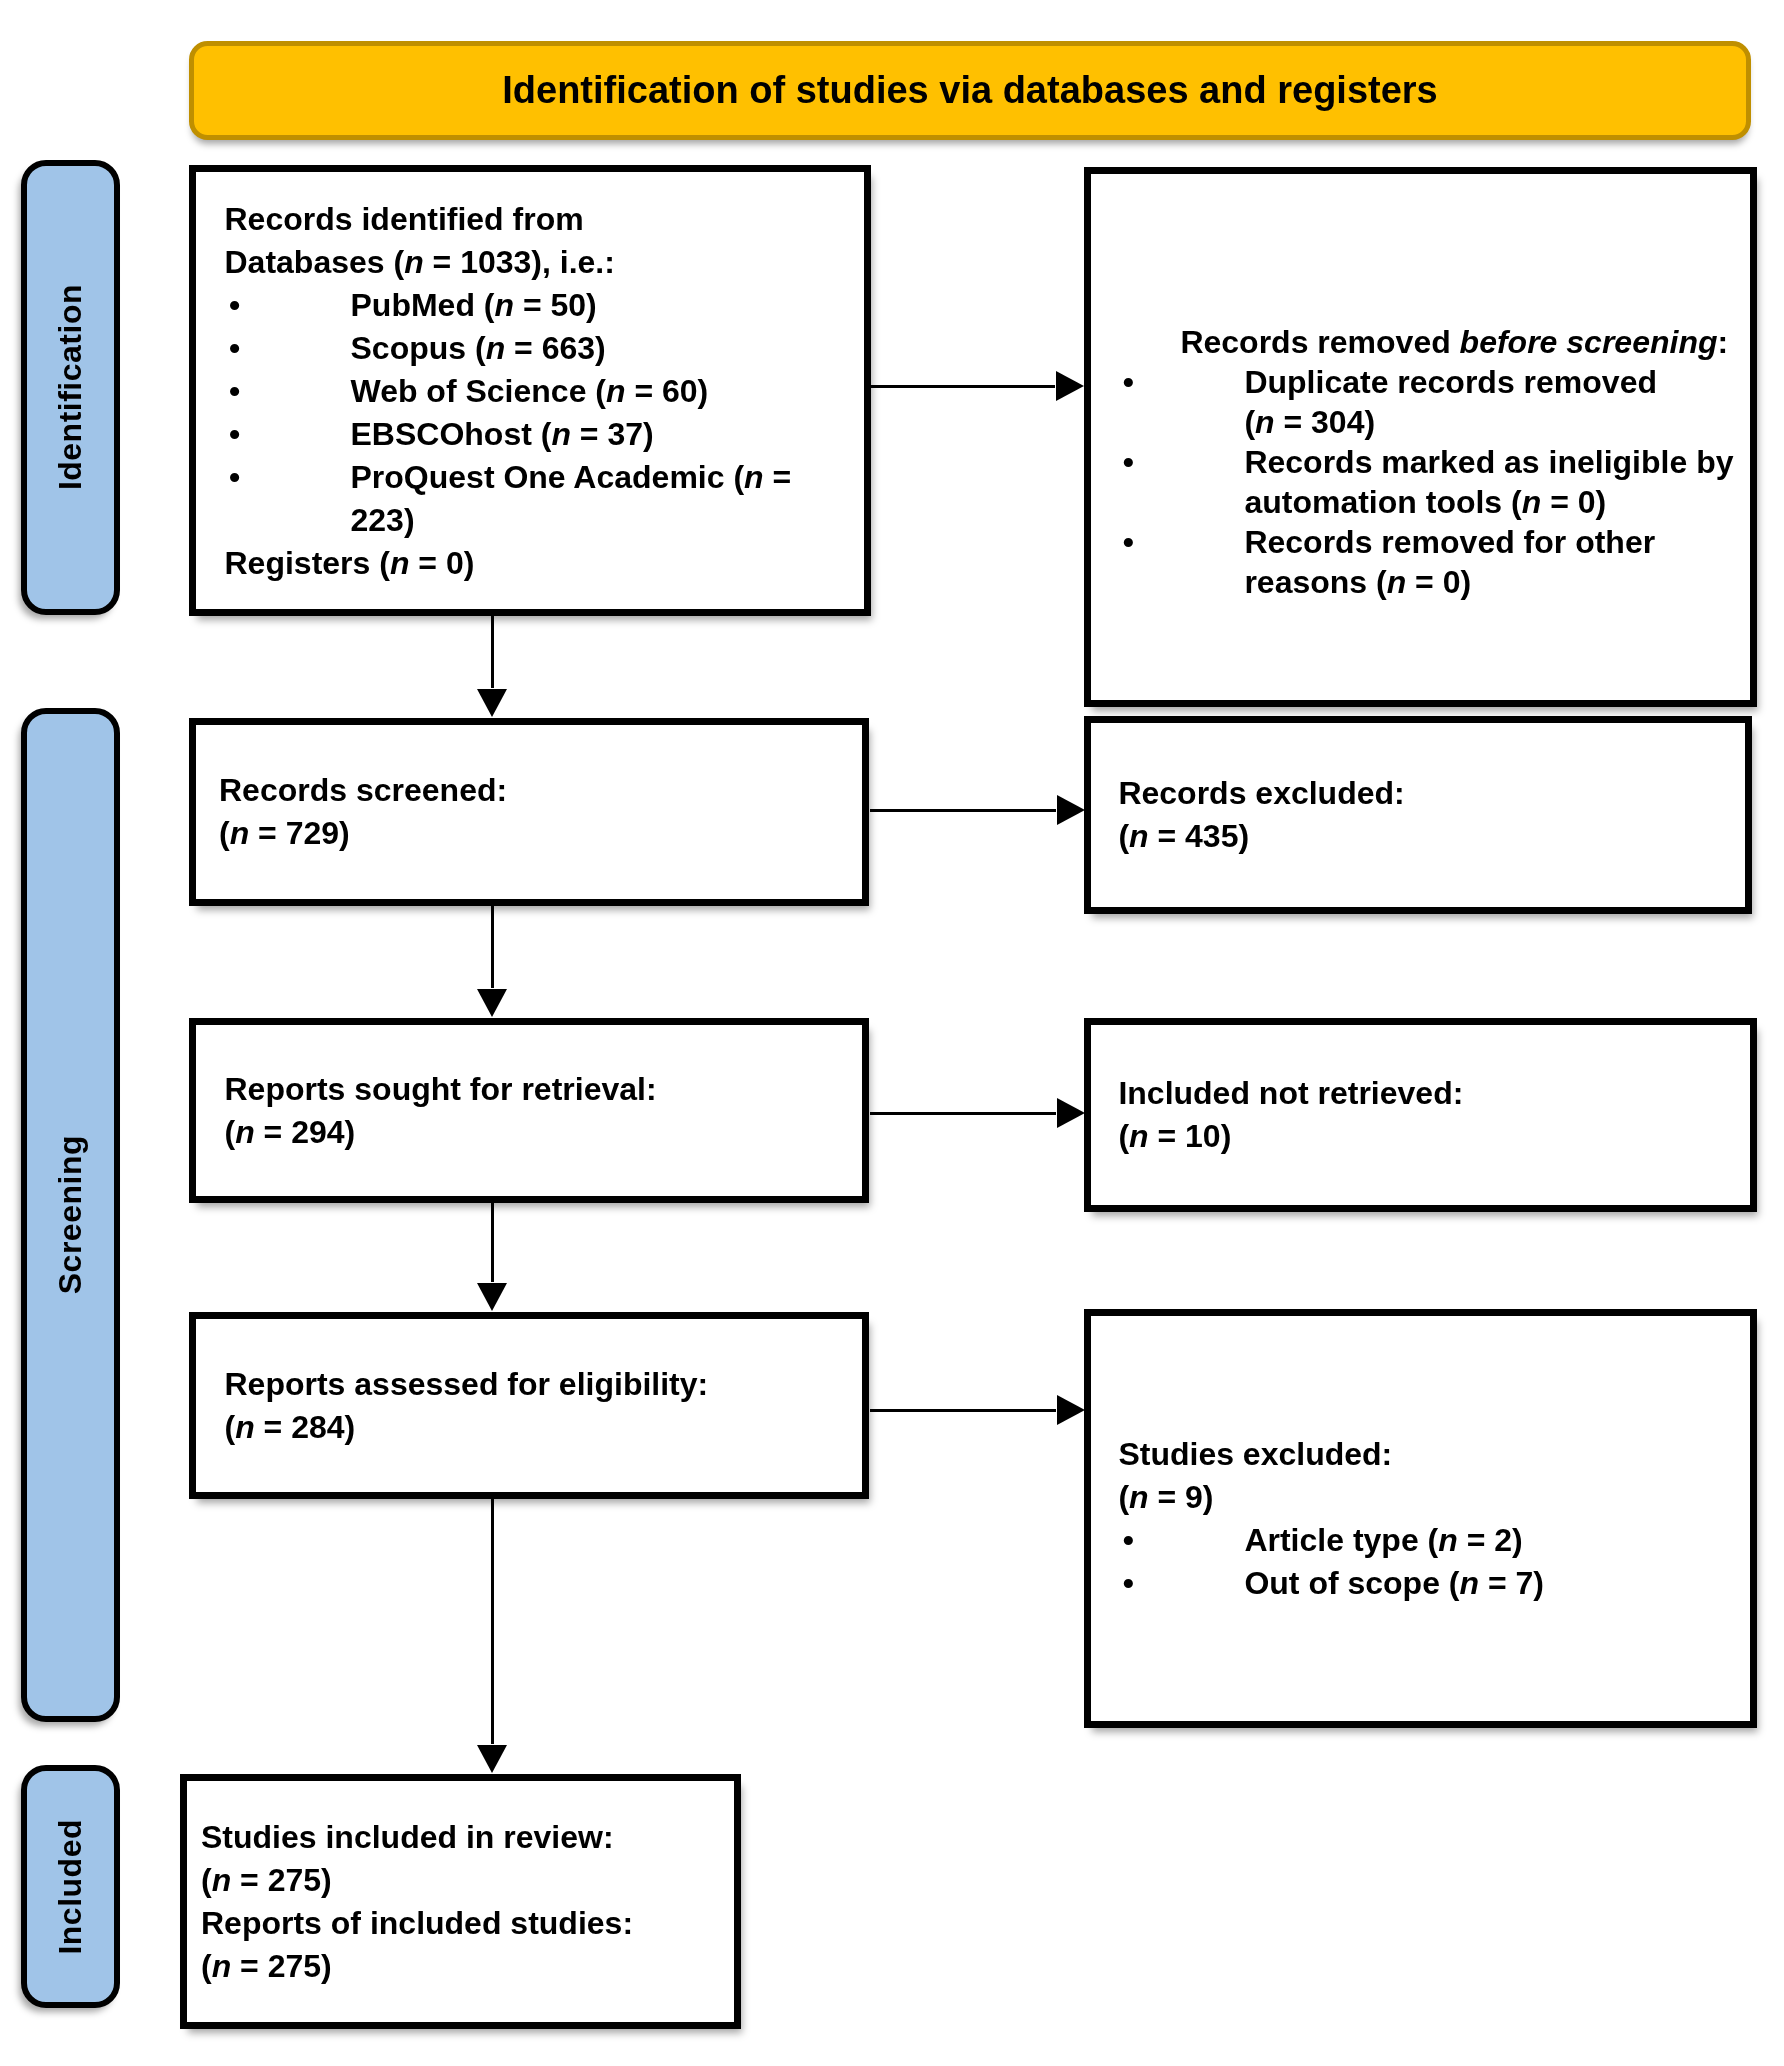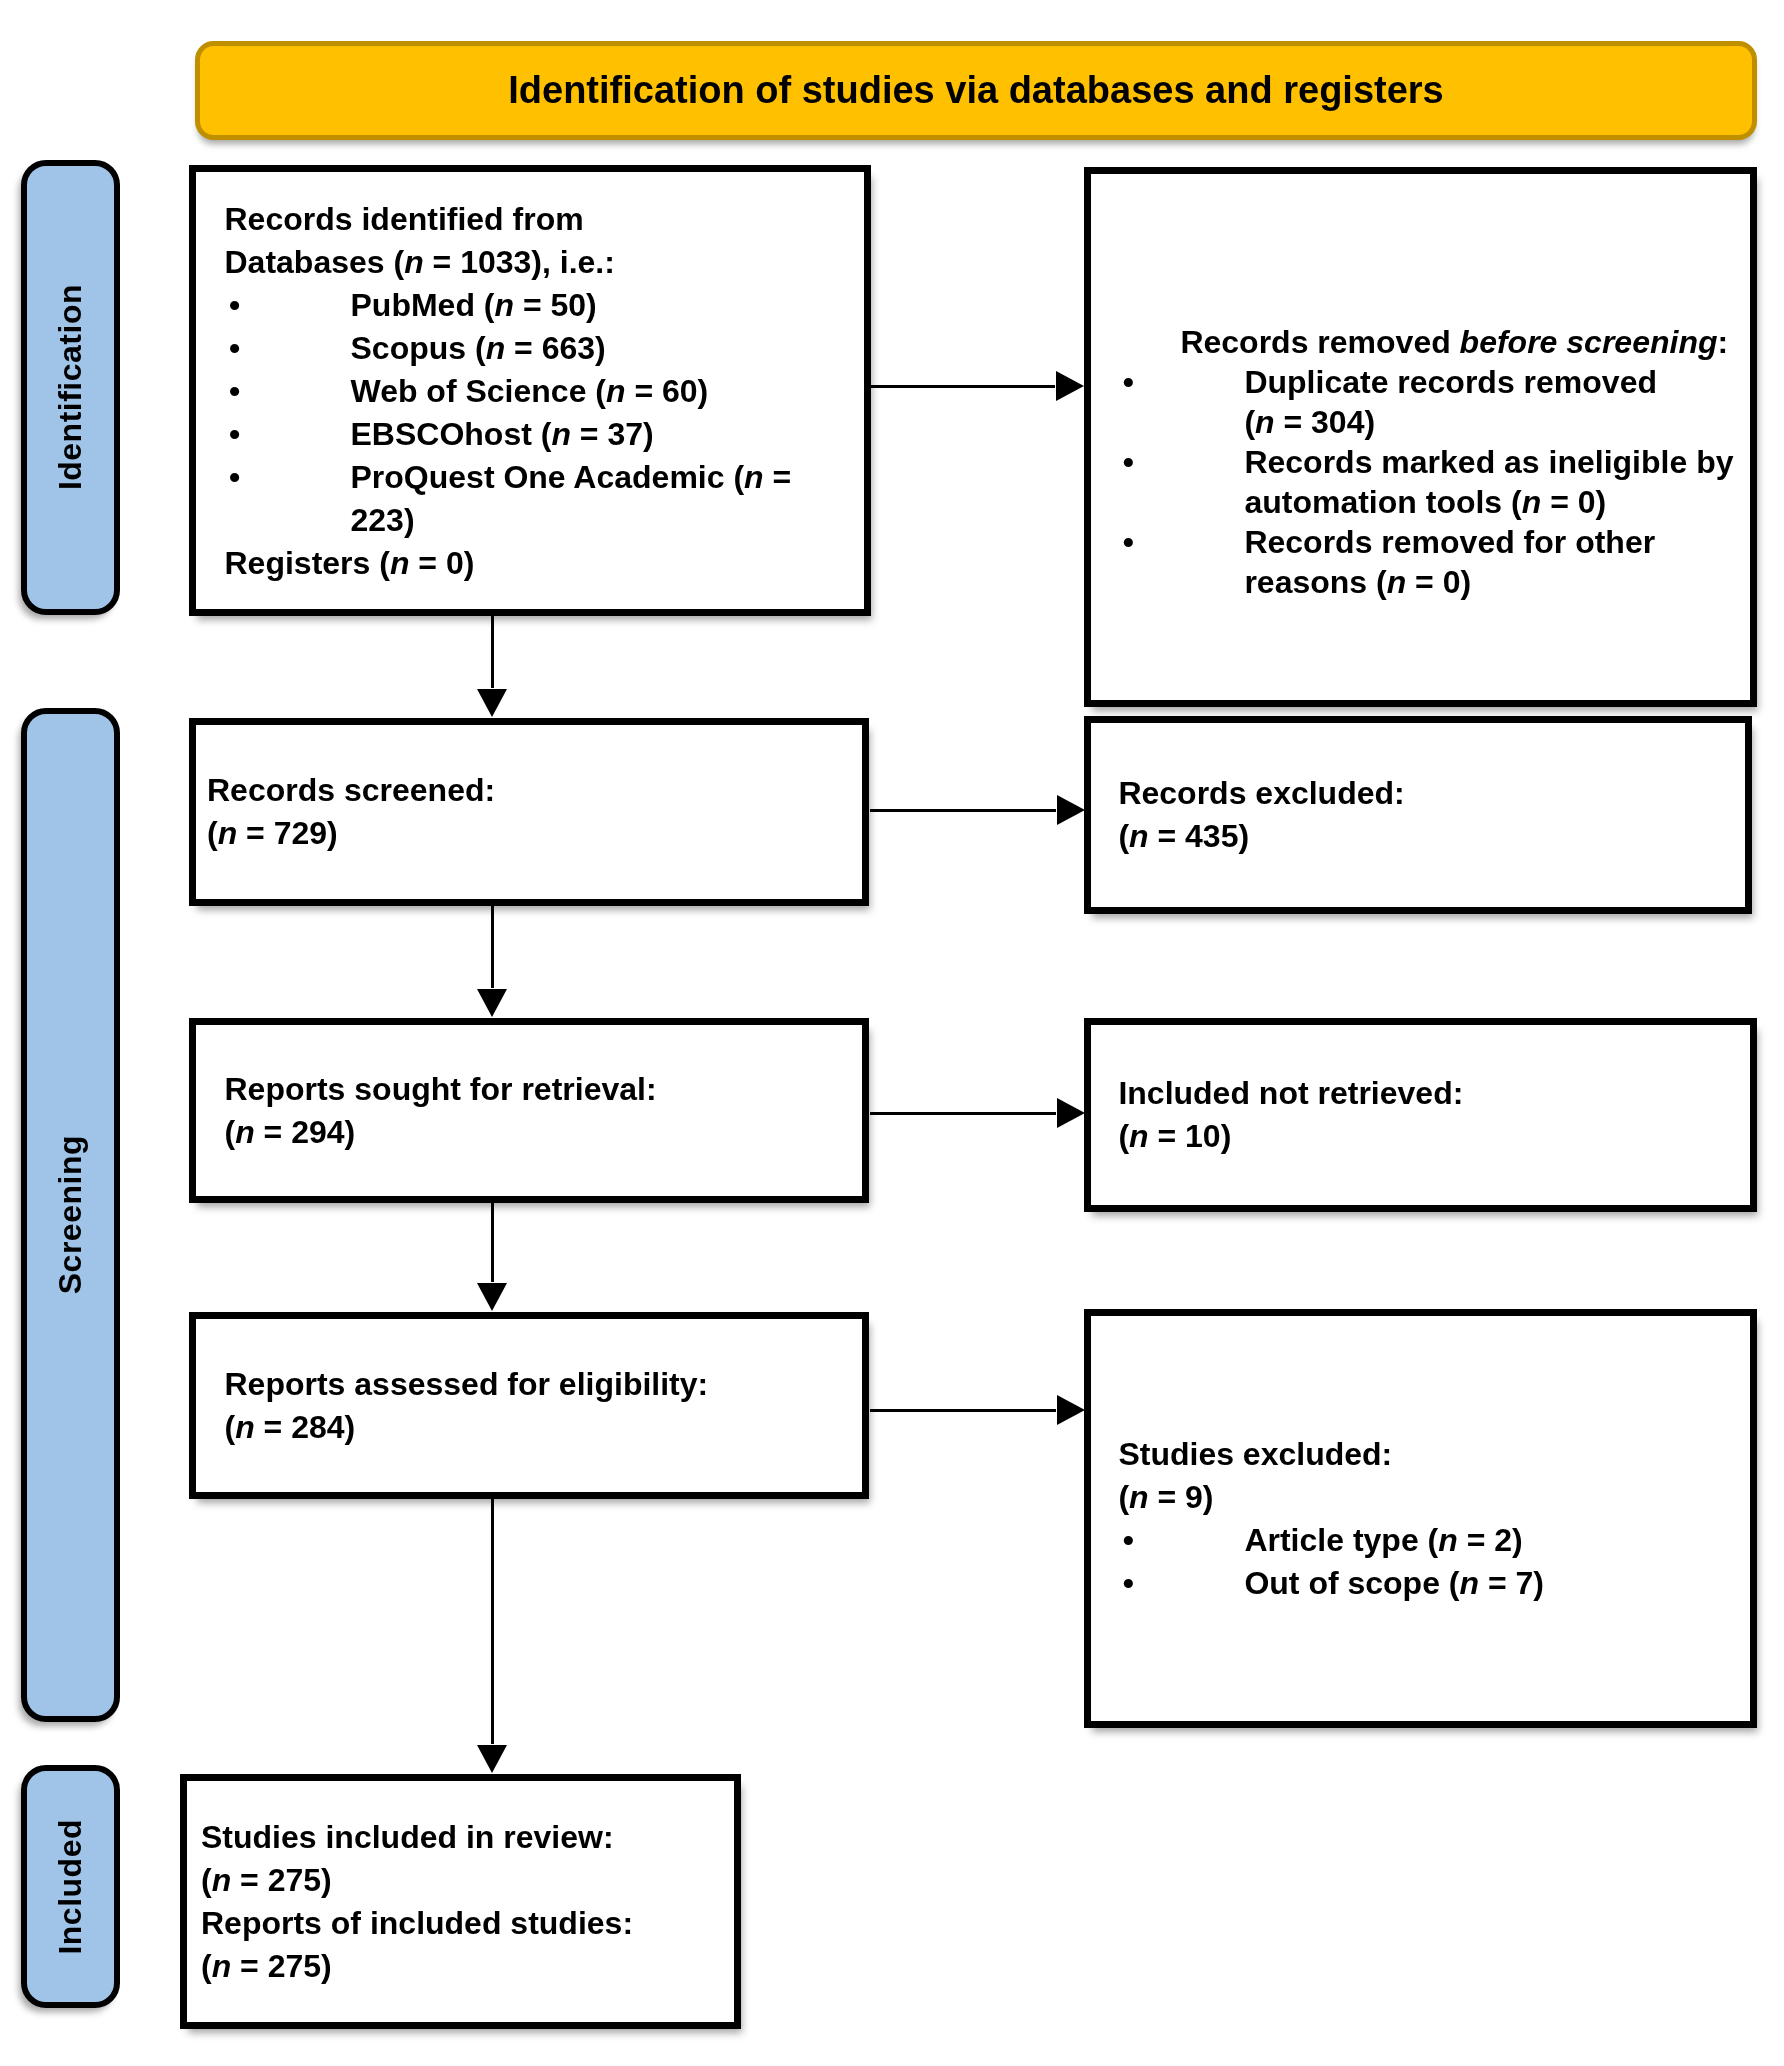--- a/index.html
+++ b/index.html
@@ -7,21 +7,20 @@
     position:relative; width:1785px; height:2066px; background:#ffffff;
     font-family:"Liberation Sans", sans-serif; color:#000;
   }
   
   .banner {
     position:absolute; left:189px; top:41px; width:1562px; height:99px;
     box-sizing:border-box; border:5px solid #BF8F00; border-radius:18.7px;
     display:flex; align-items:center; justify-content:center;
     font-weight:700; font-size:38px;
     box-shadow:0 6.6px 7.7px -3.3px rgba(0,0,0,.35);
-    margin-left:6px;
   }
   
   .side {
     position:absolute; left:21px; width:99px; box-sizing:border-box;
     border:6.6px solid #000; border-radius:25px;
     display:flex; align-items:center; justify-content:center;
     box-shadow:-4.4px 6.6px 7.7px -3.3px rgba(0,0,0,.35);
   }
   .side span {
     writing-mode:vertical-rl; transform:rotate(180deg);
@@ -37,21 +36,21 @@
     box-shadow:4.4px 7.7px 7.7px -3.8px rgba(0,0,0,.35);
     font-weight:bold;
   }
   .pline, .bullet { white-space:pre-wrap; }
   .bullet { position:relative; padding-left:126px; }
   .bullet::before { content:"\2022"; position:absolute; left:4.4px; top:0; }
   .vcenter { display:flex; flex-direction:column; justify-content:center; }
   .box-identified       { left:189px;  top:165px;  width:682px; height:451px; padding:26px 22px 0 28.5px; }
   .box-removed          { left:1084px; top:167px;  width:673px; height:540px; padding:148px 16.5px 0 27.4px; line-height:40px; }
   .box-removed .heading { padding-left:62px; }
-  .box-screened         { left:189px;  top:718px; width:680px; height:188px; padding-left:11px; }
+  .box-screened         { left:189px;  top:718px; width:680px; height:188px; padding-left:23px; }
   .box-excluded         { left:1084px; top:716px; width:668px; height:198px; padding-left:27.4px; }
   .box-sought           { left:189px;  top:1018px; width:680px; height:185px; padding-left:28.5px; }
   .box-not-retrieved    { left:1084px; top:1018px; width:673px; height:194px; padding-left:27.4px; }
   .box-assessed         { left:189px;  top:1312px; width:680px; height:187px; padding-left:28.5px;justify-content:center; }
   .box-reports-excluded { left:1084px; top:1309px; width:673px; height:419px; padding-left:27.4px; padding-right:16.5px; }
   .box-included         { left:180px;  top:1774px; width:561px; height:255px; padding-left:14px; }
   
   .h-arrow { position:absolute; height:2.7px; background:#000; }
   .h-arrow::after {
     content:""; position:absolute; right:-28.5px; top:50%; transform:translateY(-50%);

